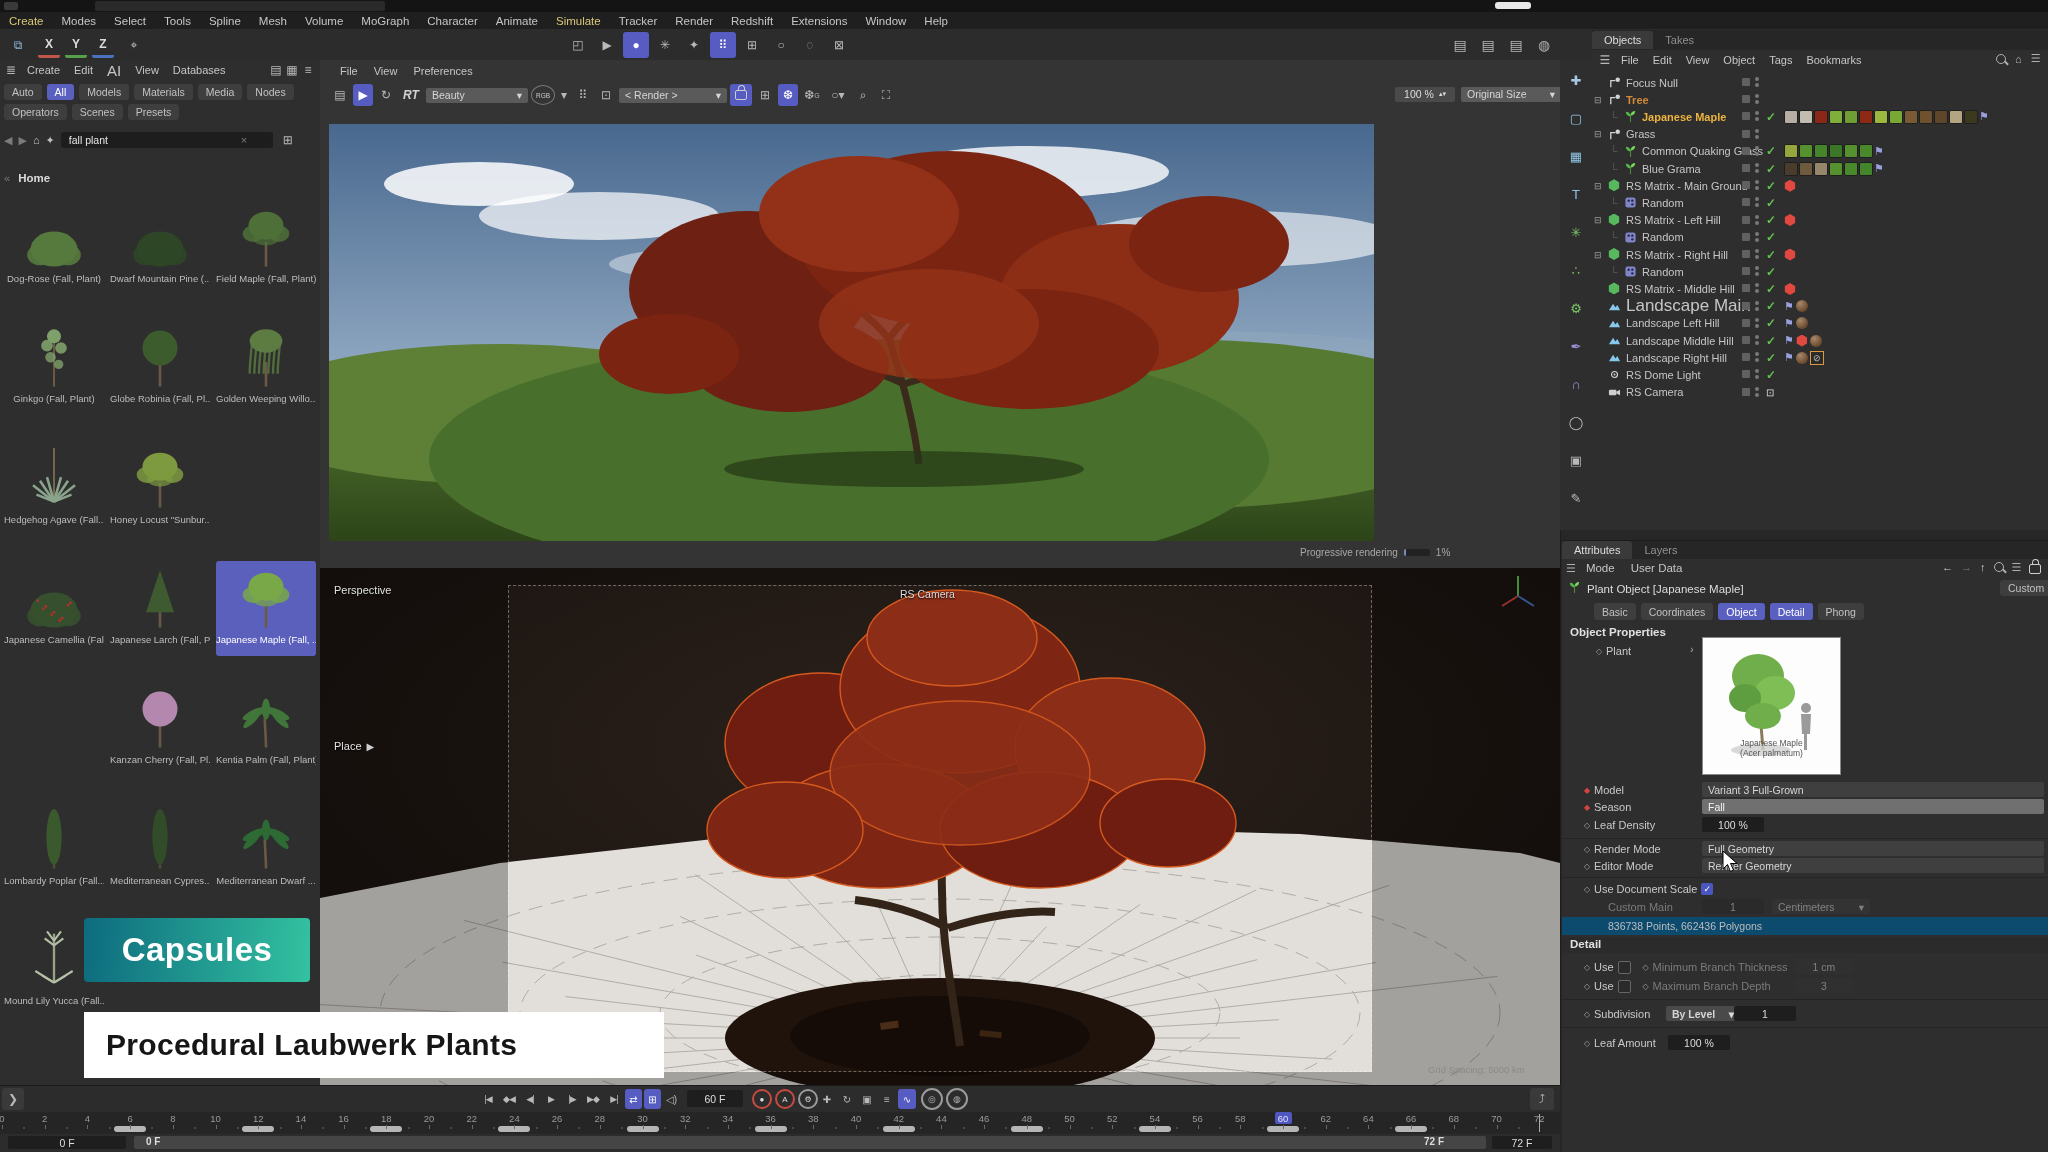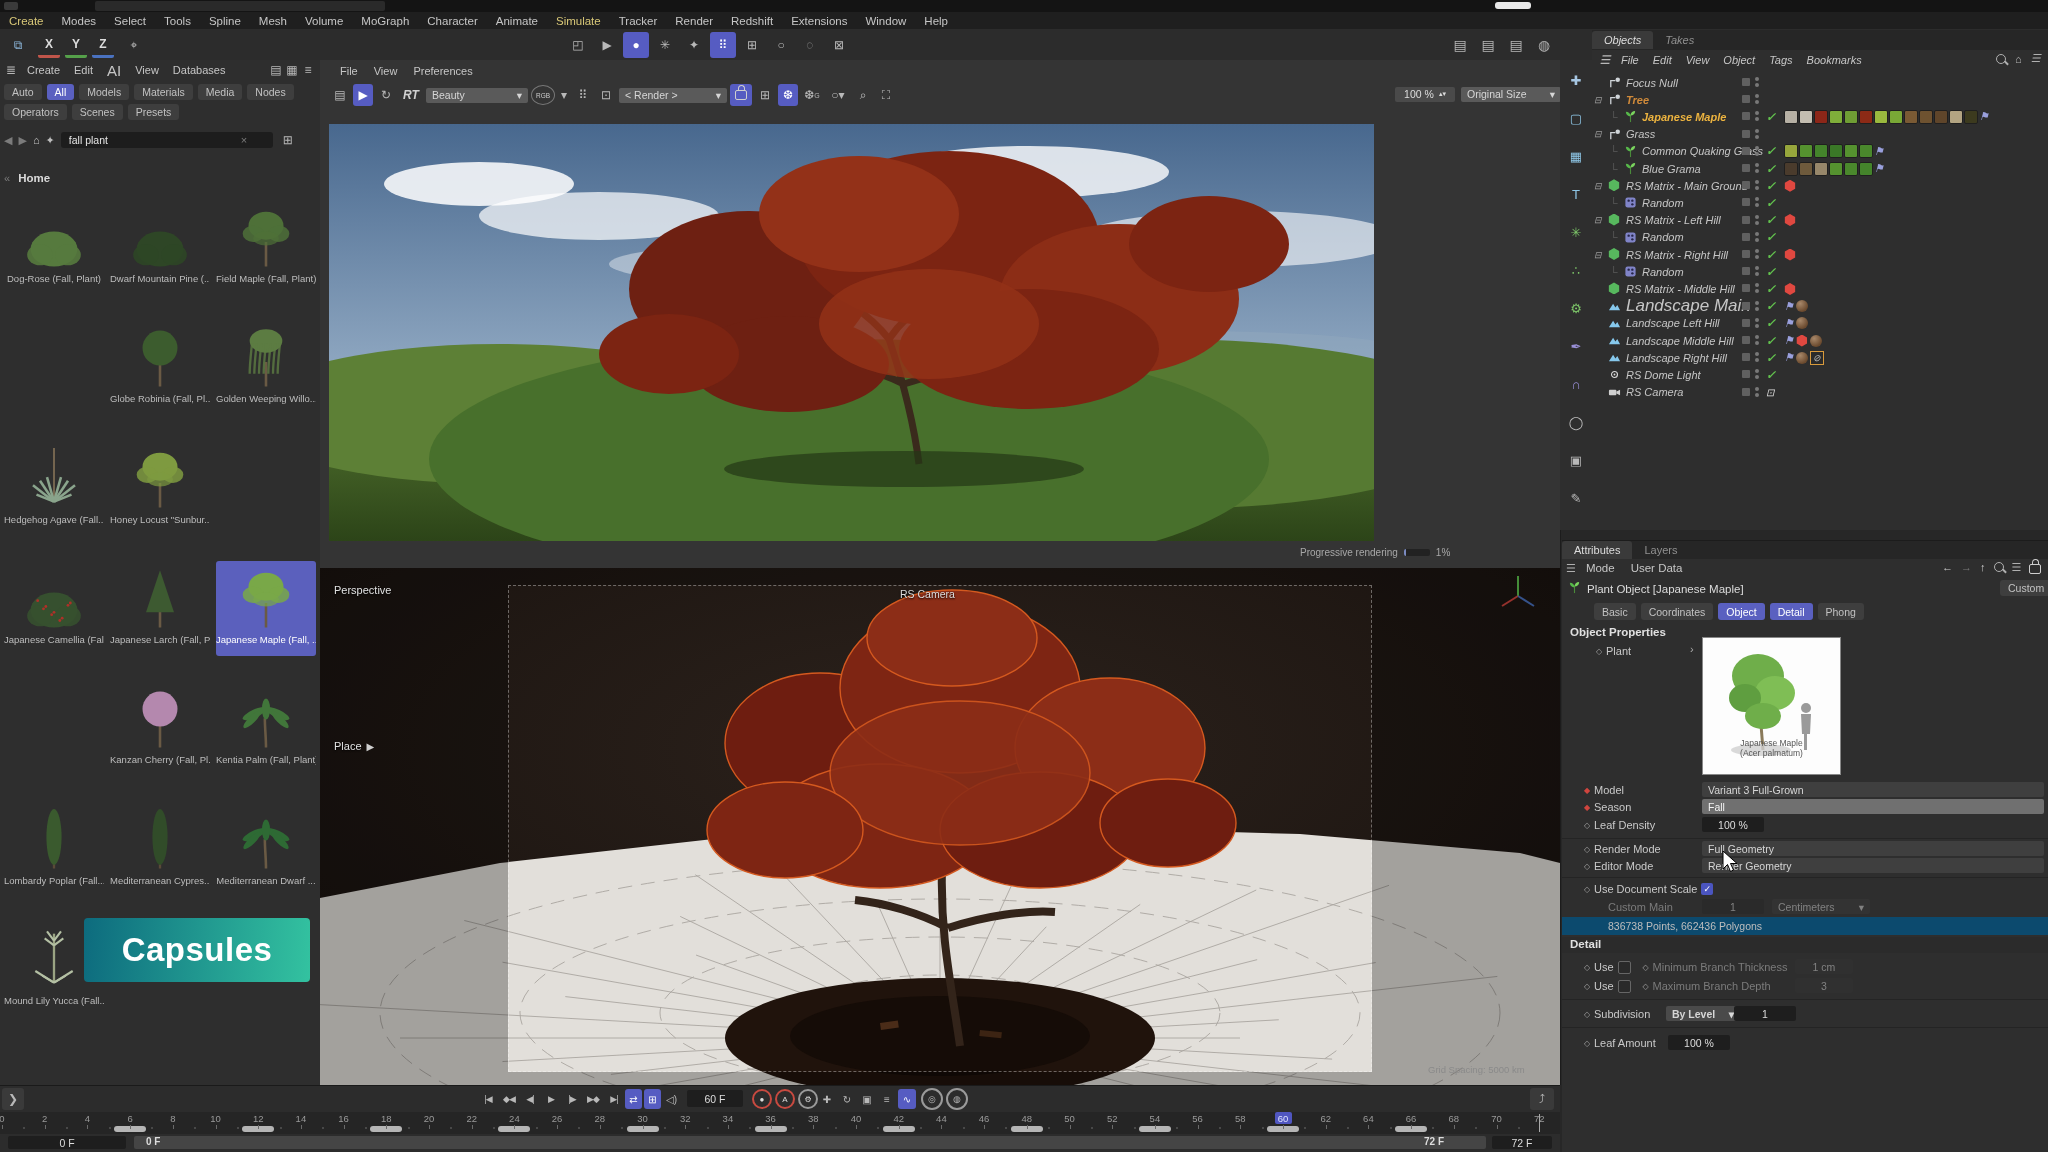--- a/index.html
+++ b/index.html
@@ -162,20 +162,31 @@
         </div>
         <div class="plantcell" style="left: 216px; top: 0px;">
           <div style="height: 72px;"><svg viewBox="0 0 60 60" width="92" height="70">
               <path d="M30 57 L30 36" stroke="#6a5a44" stroke-width="2.2"></path>
               <ellipse cx="30" cy="22" rx="15" ry="12" fill="#4e7038"></ellipse>
               <ellipse cx="19" cy="29" rx="9" ry="7" fill="#4e7038" opacity=".85"></ellipse>
               <ellipse cx="41" cy="29" rx="9" ry="7" fill="#4e7038" opacity=".85"></ellipse>
               <ellipse cx="30" cy="33" rx="11" ry="6" fill="#4e7038" opacity=".7"></ellipse>
             </svg></div>
           <div class="plantlabel">Field Maple (Fall, Plant)</div>
+        </div>
+        <div class="plantcell" style="left: 4px; top: 120.3px;">
+          <div style="height: 72px;"><svg viewBox="0 0 60 60" width="92" height="70">
+              <path d="M30 57 L30 14" stroke="#6a5a44" stroke-width="1.8"></path>
+              <circle cx="30" cy="14" r="6" fill="#7fa06a"></circle>
+              <circle cx="24" cy="22" r="5" fill="#7fa06a" opacity=".9"></circle>
+              <circle cx="36" cy="24" r="5" fill="#7fa06a" opacity=".9"></circle>
+              <circle cx="27" cy="32" r="4.5" fill="#7fa06a" opacity=".8"></circle>
+              <circle cx="34" cy="38" r="4" fill="#7fa06a" opacity=".8"></circle>
+            </svg></div>
+          <div class="plantlabel">Ginkgo (Fall, Plant)</div>
         </div>
         <div class="plantcell" style="left: 110px; top: 120.3px;">
           <div style="height: 72px;"><svg viewBox="0 0 60 60" width="92" height="70">
               <path d="M30 57 L30 36" stroke="#6a5a44" stroke-width="2.2"></path>
               <circle cx="30" cy="24" r="15" fill="#3c5c2e"></circle>
             </svg></div>
           <div class="plantlabel">Globe Robinia (Fall, Pl...</div>
         </div>
         <div class="plantcell" style="left: 216px; top: 120.3px;">
           <div style="height: 72px;"><svg viewBox="0 0 60 60" width="92" height="70">
@@ -515,21 +526,21 @@
       <div class="tile" style="position: absolute; left: 4px; top: 160px; width: 24px; height: 24px; color: rgb(124, 196, 104); font-size: 13px;">✳</div>
       <div class="tile" style="position: absolute; left: 4px; top: 198px; width: 24px; height: 24px; color: rgb(124, 196, 104); font-size: 13px;">∴</div>
       <div class="tile" style="position: absolute; left: 4px; top: 236px; width: 24px; height: 24px; color: rgb(124, 196, 104); font-size: 13px;">⚙</div>
       <div class="tile" style="position: absolute; left: 4px; top: 274px; width: 24px; height: 24px; color: rgb(154, 144, 216); font-size: 13px;">✒</div>
       <div class="tile" style="position: absolute; left: 4px; top: 312px; width: 24px; height: 24px; color: rgb(154, 144, 216); font-size: 13px;">∩</div>
       <div class="tile" style="position: absolute; left: 4px; top: 350px; width: 24px; height: 24px; color: rgb(184, 184, 184); font-size: 13px;">◯</div>
       <div class="tile" style="position: absolute; left: 4px; top: 388px; width: 24px; height: 24px; color: rgb(184, 184, 184); font-size: 13px;">▣</div>
       <div class="tile" style="position: absolute; left: 4px; top: 426px; width: 24px; height: 24px; color: rgb(184, 184, 184); font-size: 13px;">✎</div>
     </div>
 
-  <div class="abs panel" id="objects-panel" style="left:1592px;top:30px;width:456px;height:500px;font-style:italic;">
+  <div class="abs panel" id="objects-panel" style="left:1592px;top:30px;width:456px;height:500px;">
     <div class="abs flex" style="left:0;top:0;width:456px;height:20px;background:#262626;">
       <span class="tab active">Objects</span>
       <span class="tab">Takes</span>
     </div>
     <div class="abs flex" id="om-menu" style="left:0;top:20px;width:456px;height:20px;">
         <div class="tile" style="width: 18px; height: 14px; margin-left: 4px;">☰</div>
         <div class="mitem" style="padding: 0px 7px; font-size: 11px;">File</div>
         <div class="mitem" style="padding: 0px 7px; font-size: 11px;">Edit</div>
         <div class="mitem" style="padding: 0px 7px; font-size: 11px;">View</div>
         <div class="mitem" style="padding: 0px 7px; font-size: 11px;">Object</div>
@@ -1150,17 +1161,20 @@
       <span style="position:absolute;right:42px;top:0;font-size:10px;color:#ddd;font-weight:bold;">72 F</span>
     </div>
     <span class="nfield abs" style="left:1492px;top:2px;width:60px;height:13px;">
         <span>72 F</span>
       </span>
   </div>
 
   <div class="abs" id="badge" style="left: 84px; top: 918px; width: 226px; height: 64px; border-radius: 4px; display: flex; align-items: center; justify-content: center; background: linear-gradient(95deg, rgb(13, 107, 126), rgb(51, 194, 160));">
     <span style="color:#fff;font-size:33px;font-weight:bold;letter-spacing:.5px;">Capsules</span>
   </div>
+  <div class="abs" style="left:84px;top:1012px;width:580px;height:66px;background:#fff;display:flex;align-items:center;">
+    <span style="color:#161616;font-size:30px;font-weight:bold;padding-left:22px;letter-spacing:.3px;">Procedural Laubwerk Plants</span>
+  </div>
 
   <svg class="abs" style="left:1722px;top:850px;" width="18" height="24" viewBox="0 0 18 24">
     <polygon points="1,1 1,19 5.5,14.5 8.5,21.5 11.5,20 8.5,13.5 15,13.5" fill="#fff" stroke="#000" stroke-width="1"></polygon>
   </svg>
 </div>
 
 </body></html>

